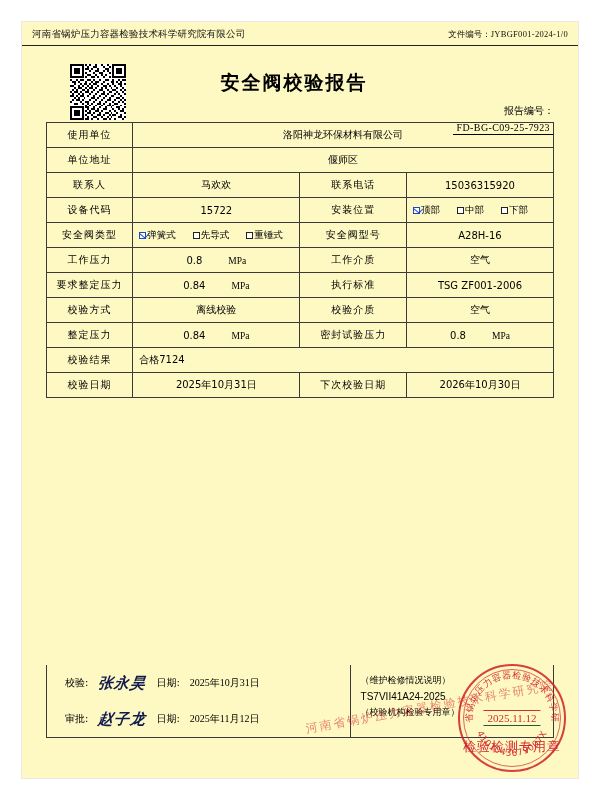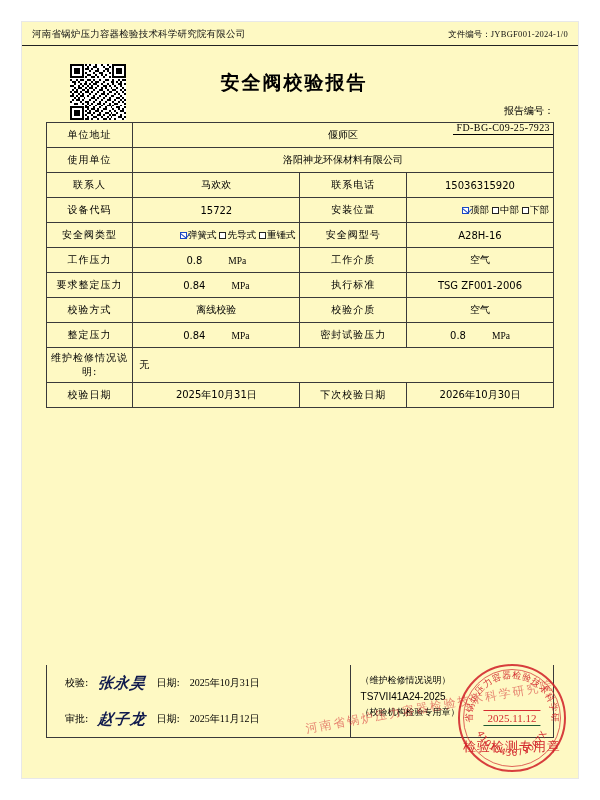--- a/index.html
+++ b/index.html
@@ -110,22 +110,22 @@
   .unit {
     font-family: "Liberation Serif", serif;
     font-size: 9.5px;
     margin-left: 26px;
     margin-top: 40px;
   }
   .numline { display: inline-block; }
   .opts {
     display: flex;
     align-items: center;
-    justify-content: flex-end;
-    gap: 3px;
+    justify-content: flex-start;
+    gap: 17px;
     flex-wrap: wrap;
     font-size: 9.5px;
     padding-left: 2px;
   }
   .opt { display: inline-flex; align-items: center; gap: 1px; white-space: nowrap; }
   .box {
     display: inline-block;
     width: 7px; height: 7px;
     border: 1px solid #222;
     position: relative;
@@ -543,26 +543,26 @@
 
     <table class="main">
       <colgroup>
         <col style="width:17%">
         <col style="width:33%">
         <col style="width:21%">
         <col style="width:29%">
       </colgroup>
       <tbody>
         <tr>
+          <td class="lbl">使用单位</td>
+          <td class="val-cn" colspan="3">洛阳神龙环保材料有限公司</td>
+        </tr>
+        <tr>
           <td class="lbl">单位地址</td>
           <td class="val-cn" colspan="3">偃师区</td>
-        </tr>
-        <tr>
-          <td class="lbl">使用单位</td>
-          <td class="val-cn" colspan="3">洛阳神龙环保材料有限公司</td>
         </tr>
         <tr>
           <td class="lbl">联系人</td>
           <td class="val-cn">马欢欢</td>
           <td class="lbl">联系电话</td>
           <td class="val">15036315920</td>
         </tr>
         <tr>
           <td class="lbl">设备代码</td>
           <td class="val">15722</td>
@@ -631,23 +631,23 @@
           <td class="lbl">整定压力</td>
           <td class="val">
             <span class="numline">0.84</span><span class="unit">MPa</span>
           </td>
           <td class="lbl">密封试验压力</td>
           <td class="val">
             <span class="numline">0.8</span><span class="unit">MPa</span>
           </td>
         </tr>
         <tr>
-          <td class="label-mid">维护检修情况说明:</td>
-          <td class="tall-maint" colspan="3">
-            <div class="lefttext">无</div>
+          <td class="label-mid">校验结果</td>
+          <td class="tall-result" colspan="3">
+            <div class="lefttext">合格7124</div>
           </td>
         </tr>
         <tr>
           <td class="lbl">校验日期</td>
           <td class="val">2025年10月31日</td>
           <td class="lbl">下次校验日期</td>
           <td class="val">2026年10月30日</td>
         </tr>
       </tbody>
     </table>

